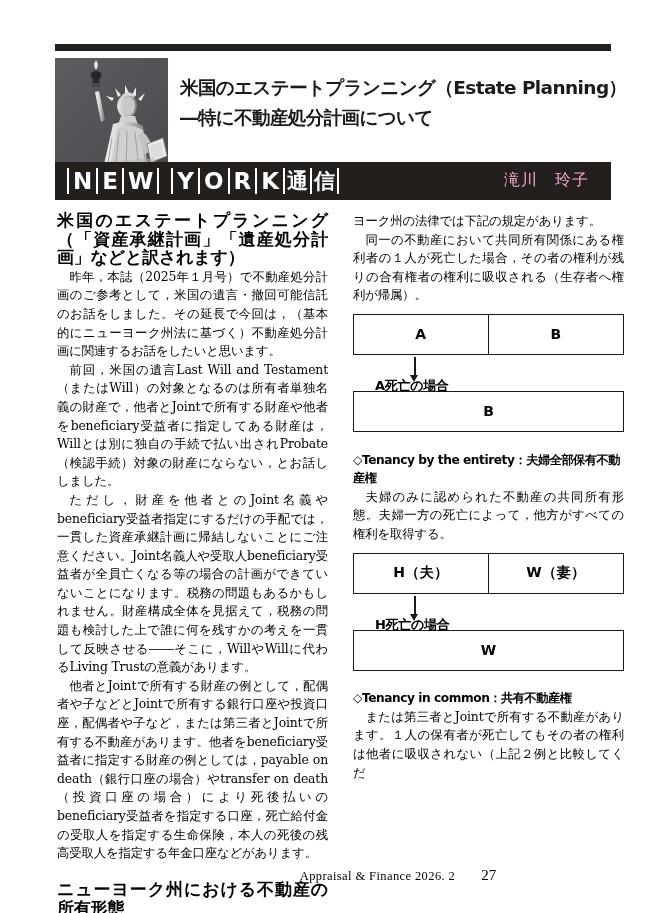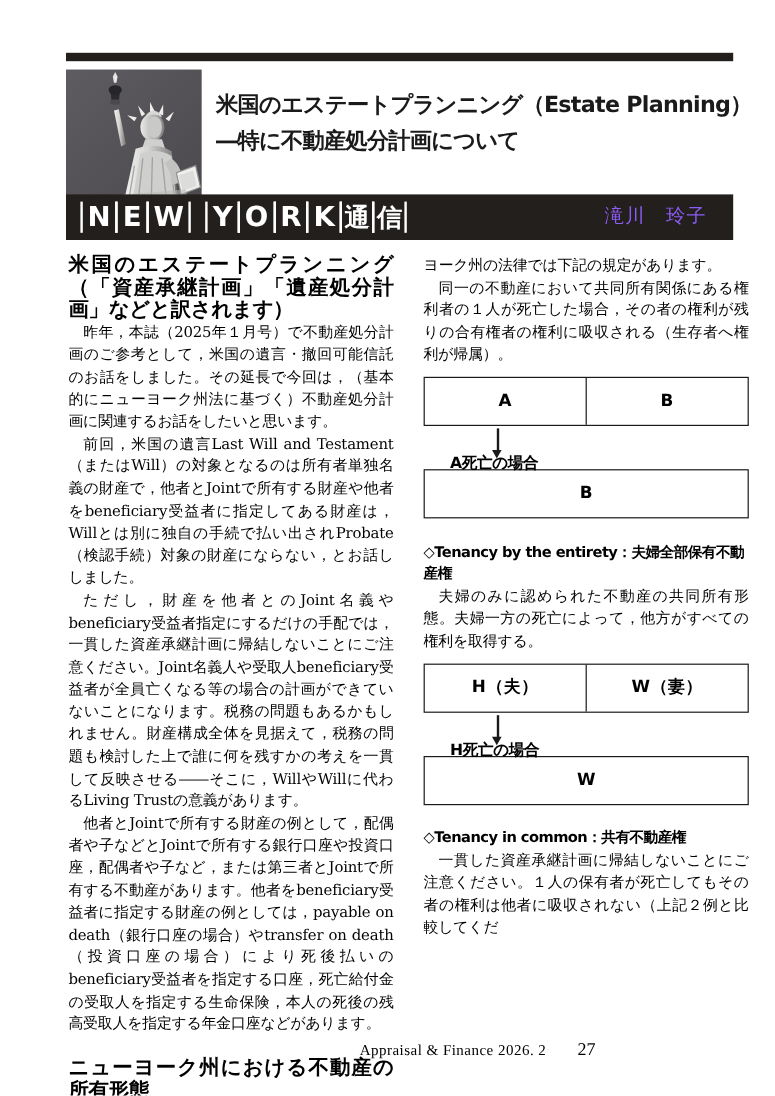--- a/index.html
+++ b/index.html
@@ -99,21 +99,21 @@
     padding: 0 2px;
   }
   .bl-gap { width: 14px; }
   .banner-author {
     position: absolute;
     right: 22px;
     top: 8px;
     font-family: "DejaVu Sans", "Liberation Sans", sans-serif;
     font-size: 16px;
     font-weight: 500;
-    color: #8b5cf6;
+    color: #f9a8d4;
     letter-spacing: 1px;
   }
 
   
   .col {
     position: absolute;
     top: 212px;
     width: 271px;
   }
   .col-left  { left: 57px; }
@@ -372,21 +372,21 @@
         <div class="arrow-line"></div>
         <div class="arrow-head"></div>
         <div class="arrow-label">H死亡の場合</div>
       </div>
       <div class="dbox-single">W</div>
     </div>
 
     <div class="spacer-lg"></div>
 
     <div class="h-diamond">◇Tenancy in common：共有不動産権</div>
-    <p class="body">一貫した資産承継計画に帰結しないことにご注意ください。１人の保有者が死亡してもその者の権利は他者に吸収されない（上記２例と比較してくだ</p>
+    <p class="body">または第三者とJointで所有する不動産があります。１人の保有者が死亡してもその者の権利は他者に吸収されない（上記２例と比較してくだ</p>
   </div>
 
   <div class="footer">
     <span class="footer-inner">Appraisal &amp; Finance  2026. 2</span>
     <span class="footer-page">27</span>
   </div>
 
 </div>
 
 </body></html>

